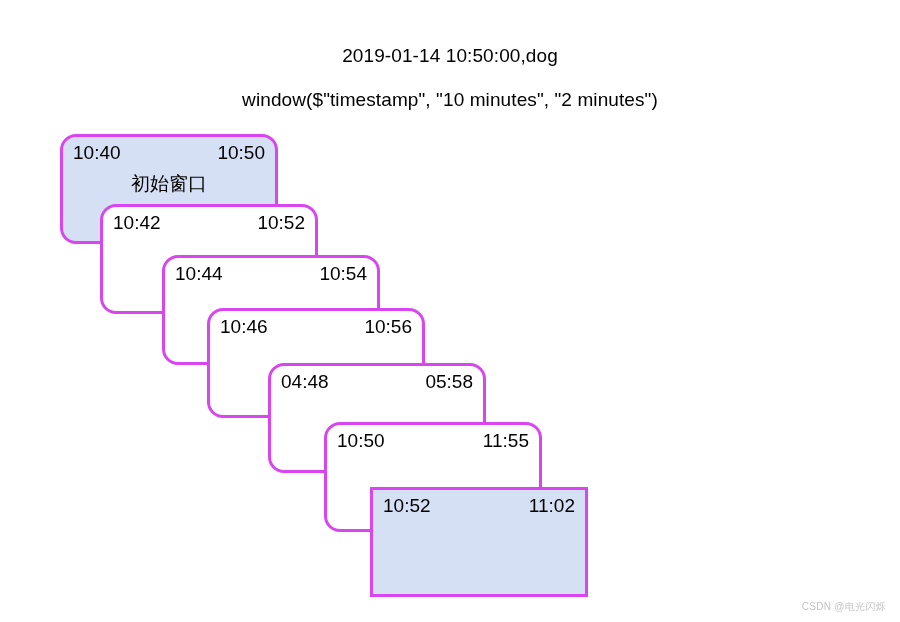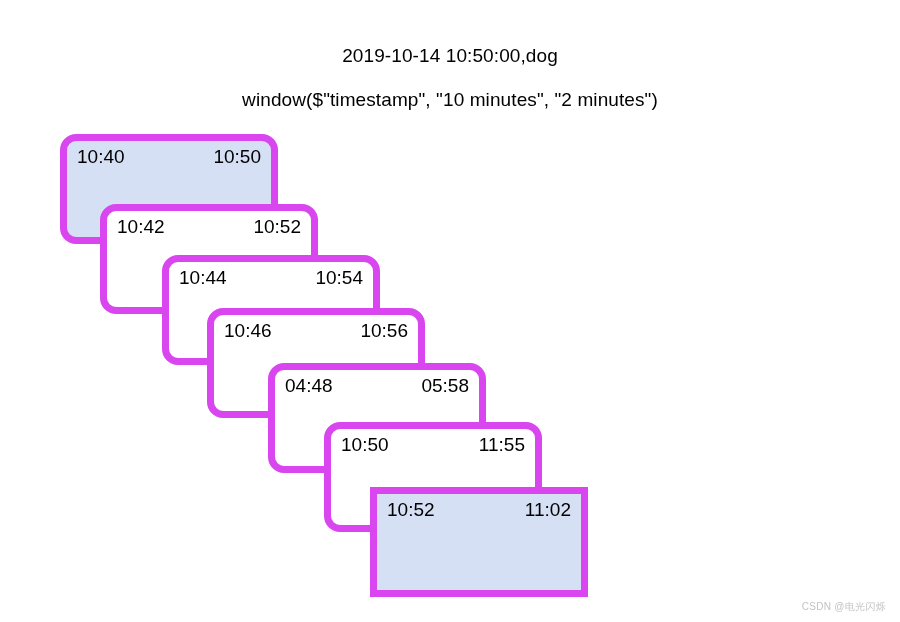--- a/index.html
+++ b/index.html
@@ -39,21 +39,21 @@
   
   #window-stack {
     position: absolute;
     inset: 0;
   }
   .window-box {
     position: absolute;
     width: 218px;
     height: 110px;
     box-sizing: border-box;
-    border: 7px solid #d946ef;
+    border: 3px solid #d946ef;
     border-radius: 16px;
     background: #ffffff;
   }
   .window-box.accent {
     background: #d6e0f5;
   }
   .window-box.square {
     border-radius: 0;
   }
   .time-row {
@@ -97,31 +97,32 @@
     color: #c3c3c3;
     white-space: nowrap;
     letter-spacing: 0.3px;
   }
 </style>
 </head>
 <body>
 
 <div id="canvas">
 
-  <div class="title-line" id="title-record">2019-10-14 10:50:00,dog</div>
+  <div class="title-line" id="title-record">2019-01-14 10:50:00,dog</div>
 
   <div class="title-line" id="title-window">window($"timestamp", "10 minutes", "2 minutes")</div>
 
   <div id="window-stack">
 
     <div class="window-box accent" id="window-box-1">
       <div class="time-row">
         <span>10:40</span>
         <span>10:50</span>
       </div>
+      <div class="box-caption">初始窗口</div>
     </div>
 
     <div class="window-box" id="window-box-2">
       <div class="time-row">
         <span>10:42</span>
         <span>10:52</span>
       </div>
       <div class="box-caption"></div>
     </div>
 

